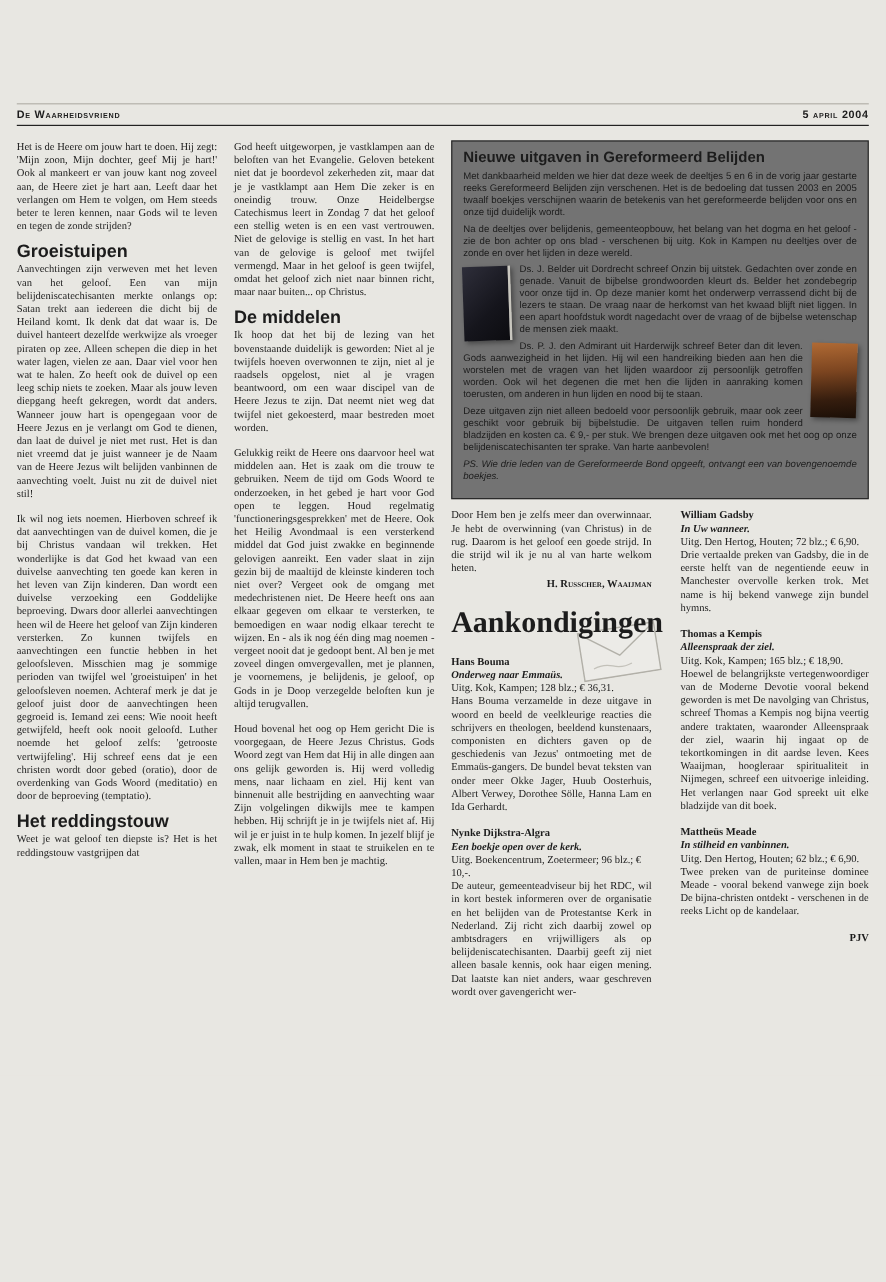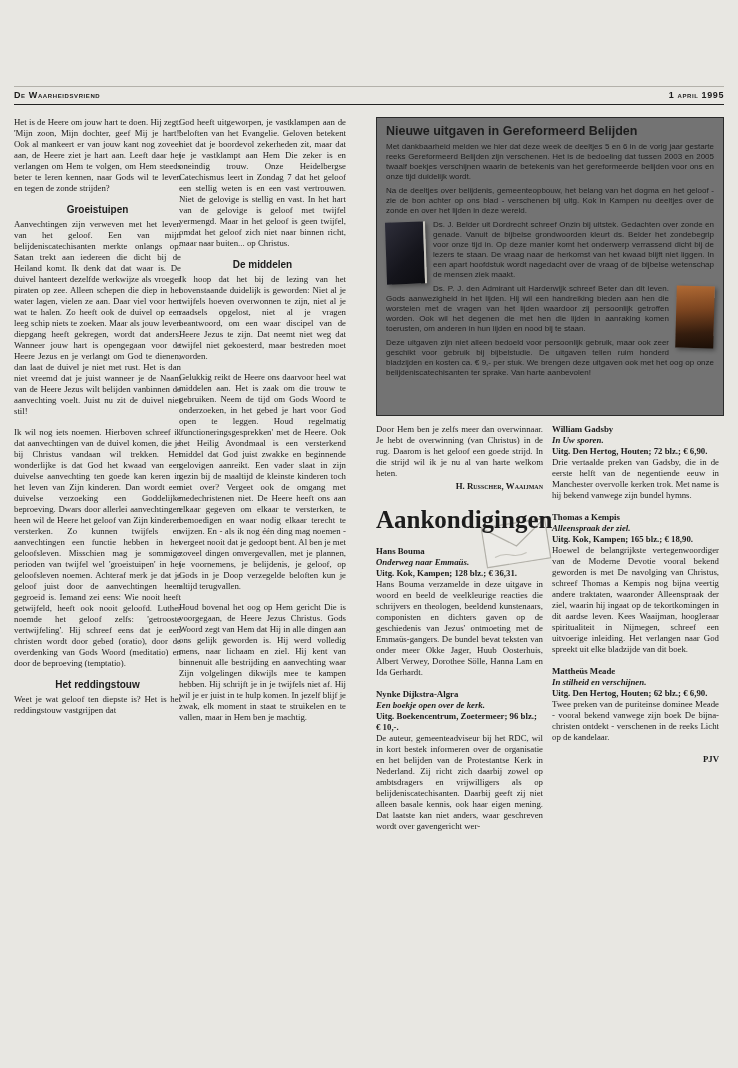--- a/index.html
+++ b/index.html
@@ -12,67 +12,67 @@
   .masthead {
     position:absolute; left:14px; top:86px; width:710px;
     border-top:1px solid #b3b1aa; border-bottom:1.5px solid #222;
     padding:3px 0 4px; display:flex; justify-content:space-between; align-items:baseline;
     font-family:"Liberation Sans", sans-serif; font-weight:bold; font-size:9px;
     letter-spacing:0.6px; font-variant:small-caps;
   }
   
   .col { position:absolute; top:117px; width:167px; font-size:8.8px; line-height:11px; text-align:justify; }
   .col1 { left:14px; }
-  .col2 { left:179px; }
+  .col2 { left:195px; }
   .right-half { position:absolute; left:376px; top:117px; width:348px; }
   p.body { margin:0 0 10px 0; }
   h3.subhead {
-    font-family:"Liberation Sans", sans-serif; font-size:10px; font-weight:bold;
-    margin:2px 0 4px 0; text-align:center;
+    font-family:"Liberation Sans", sans-serif; font-size:15px; font-weight:bold;
+    margin:2px 0 4px 0; text-align:left;
   }
   
   .feature-box {
     border:1px solid #2a2a2a; background:#737373; min-height:299px;
     padding:8px 9px; box-sizing:border-box;
     font-family:"Liberation Sans", sans-serif; font-size:8px; line-height:10px; text-align:justify;
   }
   .feature-box h2 {
     font-size:12.5px; font-weight:bold; margin:0 0 6px 0; text-align:left;
     font-family:"Liberation Sans", sans-serif;
   }
   .feature-box p { margin:0 0 4px 0; }
   .feature-box p.ps { font-style:italic; margin-bottom:0; }
   .cover { width:38px; height:62px; box-shadow:2px 2px 4px rgba(0,0,0,0.38); }
   .cover1 { float:left; margin:2px 7px 2px 0; transform:rotate(-2deg);
     background:linear-gradient(135deg,#2e2e3a 0%,#15151c 60%,#0c0c10 100%);
     border-right:2px solid #c9c7bf; }
   .cover2 { float:right; margin:2px 0 2px 7px; transform:rotate(1.5deg);
     background:linear-gradient(175deg,#b06a34 0%,#7c4520 38%,#351d0e 75%,#1b0f07 100%); }
   
-  .below-row { display:flex; gap:9px; margin-top:8px; }
+  .below-row { display:flex; gap:24px; margin-top:8px; }
   .subcol { width:167px; font-size:8.8px; line-height:11px; text-align:justify; }
   .byline { text-align:right; font-weight:bold; font-variant:small-caps; font-size:8.8px; margin:0 0 8px 0; }
   .annc-wrap { position:relative; margin:14px 0 12px 0; }
   .annc-head { font-size:25px; font-weight:700; margin:0; line-height:28px; position:relative; z-index:1; text-align:left; }
   .envelope { position:absolute; right:-6px; top:16px; z-index:0; transform:rotate(-9deg); opacity:0.85; }
   .annc-item { margin:0 0 11px 0; }
   .annc-author { font-weight:bold; text-align:left; }
   .annc-title { font-weight:bold; font-style:italic; text-align:left; }
-  .annc-pub { font-weight:bold; text-align:left; }
+  .annc-pub { font-weight:normal; text-align:left; }
   .signature { text-align:right; font-weight:bold; font-family:Liberation Serif, serif; font-size:8.8px; margin-top:4px; }
   .page-number { position:absolute; right:15px; top:1000px; font-size:9.5px; }
 </style>
 </head>
 <body>
 
 <div class="page">
 
   <div class="masthead">
     <span>De Waarheidsvriend</span>
-    <span>1 april 1995</span>
+    <span>5 april 2004</span>
   </div>
 
   <div class="col col1">
     <p class="body">Het is de Heere om jouw hart te doen. Hij zegt: 'Mijn zoon, Mijn dochter, geef Mij je hart!' Ook al mankeert er van jouw kant nog zoveel aan, de Heere ziet je hart aan. Leeft daar het verlangen om Hem te volgen, om Hem steeds beter te leren kennen, naar Gods wil te leven en tegen de zonde strijden?</p>
     <h3 class="subhead">Groeistuipen</h3>
     <p class="body">Aanvechtingen zijn verweven met het leven van het geloof. Een van mijn belijdeniscatechisanten merkte onlangs op: Satan trekt aan iedereen die dicht bij de Heiland komt. Ik denk dat dat waar is. De duivel hanteert dezelfde werkwijze als vroeger piraten op zee. Alleen schepen die diep in het water lagen, vielen ze aan. Daar viel voor hen wat te halen. Zo heeft ook de duivel op een leeg schip niets te zoeken. Maar als jouw leven diepgang heeft gekregen, wordt dat anders. Wanneer jouw hart is opengegaan voor de Heere Jezus en je verlangt om God te dienen, dan laat de duivel je niet met rust. Het is dan niet vreemd dat je juist wanneer je de Naam van de Heere Jezus wilt belijden vanbinnen de aanvechting voelt. Juist nu zit de duivel niet stil!</p>
     <p class="body">Ik wil nog iets noemen. Hierboven schreef ik dat aanvechtingen van de duivel komen, die je bij Christus vandaan wil trekken. Het wonderlijke is dat God het kwaad van een duivelse aanvechting ten goede kan keren in het leven van Zijn kinderen. Dan wordt een duivelse verzoeking een Goddelijke beproeving. Dwars door allerlei aanvechtingen heen wil de Heere het geloof van Zijn kinderen versterken. Zo kunnen twijfels en aanvechtingen een functie hebben in het geloofsleven. Misschien mag je sommige perioden van twijfel wel 'groeistuipen' in het geloofsleven noemen. Achteraf merk je dat je geloof juist door de aanvechtingen heen gegroeid is. Iemand zei eens: Wie nooit heeft getwijfeld, heeft ook nooit geloofd. Luther noemde het geloof zelfs: 'getrooste vertwijfeling'. Hij schreef eens dat je een christen wordt door gebed (oratio), door de overdenking van Gods Woord (meditatio) en door de beproeving (temptatio).</p>
     <h3 class="subhead">Het reddingstouw</h3>
     <p class="body">Weet je wat geloof ten diepste is? Het is het reddingstouw vastgrijpen dat</p>
   </div>
@@ -89,20 +89,21 @@
 
     <div class="feature-box">
       <h2>Nieuwe uitgaven in Gereformeerd Belijden</h2>
       <p>Met dankbaarheid melden we hier dat deze week de deeltjes 5 en 6 in de vorig jaar gestarte reeks Gereformeerd Belijden zijn verschenen. Het is de bedoeling dat tussen 2003 en 2005 twaalf boekjes verschijnen waarin de betekenis van het gereformeerde belijden voor ons en onze tijd duidelijk wordt.</p>
       <p>Na de deeltjes over belijdenis, gemeenteopbouw, het belang van het dogma en het geloof - zie de bon achter op ons blad - verschenen bij uitg. Kok in Kampen nu deeltjes over de zonde en over het lijden in deze wereld.</p>
       <div class="cover cover1"></div>
       <p>Ds. J. Belder uit Dordrecht schreef Onzin bij uitstek. Gedachten over zonde en genade. Vanuit de bijbelse grondwoorden kleurt ds. Belder het zondebegrip voor onze tijd in. Op deze manier komt het onderwerp verrassend dicht bij de lezers te staan. De vraag naar de herkomst van het kwaad blijft niet liggen. In een apart hoofdstuk wordt nagedacht over de vraag of de bijbelse wetenschap de mensen ziek maakt.</p>
       <div class="cover cover2"></div>
       <p>Ds. P. J. den Admirant uit Harderwijk schreef Beter dan dit leven. Gods aanwezigheid in het lijden. Hij wil een handreiking bieden aan hen die worstelen met de vragen van het lijden waardoor zij persoonlijk getroffen worden. Ook wil het degenen die met hen die lijden in aanraking komen toerusten, om anderen in hun lijden en nood bij te staan.</p>
       <p>Deze uitgaven zijn niet alleen bedoeld voor persoonlijk gebruik, maar ook zeer geschikt voor gebruik bij bijbelstudie. De uitgaven tellen ruim honderd bladzijden en kosten ca. € 9,- per stuk. We brengen deze uitgaven ook met het oog op onze belijdeniscatechisanten ter sprake. Van harte aanbevolen!</p>
+      <p class="ps">PS. Wie drie leden van de Gereformeerde Bond opgeeft, ontvangt een van bovengenoemde boekjes.</p>
     </div>
 
     <div class="below-row">
 
       <div class="subcol">
         <p class="body" style="margin-bottom:2px;">Door Hem ben je zelfs meer dan overwinnaar. Je hebt de overwinning (van Christus) in de rug. Daarom is het geloof een goede strijd. In die strijd wil ik je nu al van harte welkom heten.</p>
         <div class="byline">H. Russcher, Waaijman</div>
 
         <div class="annc-wrap">
           <svg class="envelope" width="66" height="42" viewBox="0 0 66 42">
@@ -125,35 +126,35 @@
           <div class="annc-title">Een boekje open over de kerk.</div>
           <div class="annc-pub">Uitg. Boekencentrum, Zoetermeer; 96 blz.; € 10,-.</div>
           <div class="annc-body">De auteur, gemeenteadviseur bij het RDC, wil in kort bestek informeren over de organisatie en het belijden van de Protestantse Kerk in Nederland. Zij richt zich daarbij zowel op ambtsdragers en vrijwilligers als op belijdeniscatechisanten. Daarbij geeft zij niet alleen basale kennis, ook haar eigen mening. Dat laatste kan niet anders, waar geschreven wordt over gavengericht wer-</div>
         </div>
       </div>
 
       <div class="subcol">
 
         <div class="annc-item">
           <div class="annc-author">William Gadsby</div>
-          <div class="annc-title">In Uw sporen.</div>
+          <div class="annc-title">In Uw wanneer.</div>
           <div class="annc-pub">Uitg. Den Hertog, Houten; 72 blz.; € 6,90.</div>
           <div class="annc-body">Drie vertaalde preken van Gadsby, die in de eerste helft van de negentiende eeuw in Manchester overvolle kerken trok. Met name is hij bekend vanwege zijn bundel hymns.</div>
         </div>
 
         <div class="annc-item">
           <div class="annc-author">Thomas a Kempis</div>
           <div class="annc-title">Alleenspraak der ziel.</div>
           <div class="annc-pub">Uitg. Kok, Kampen; 165 blz.; € 18,90.</div>
           <div class="annc-body">Hoewel de belangrijkste vertegenwoordiger van de Moderne Devotie vooral bekend geworden is met De navolging van Christus, schreef Thomas a Kempis nog bijna veertig andere traktaten, waaronder Alleenspraak der ziel, waarin hij ingaat op de tekortkomingen in dit aardse leven. Kees Waaijman, hoogleraar spiritualiteit in Nijmegen, schreef een uitvoerige inleiding. Het verlangen naar God spreekt uit elke bladzijde van dit boek.</div>
         </div>
 
         <div class="annc-item">
           <div class="annc-author">Mattheüs Meade</div>
-          <div class="annc-title">In stilheid en verschijnen.</div>
+          <div class="annc-title">In stilheid en vanbinnen.</div>
           <div class="annc-pub">Uitg. Den Hertog, Houten; 62 blz.; € 6,90.</div>
           <div class="annc-body">Twee preken van de puriteinse dominee Meade - vooral bekend vanwege zijn boek De bijna-christen ontdekt - verschenen in de reeks Licht op de kandelaar.</div>
         </div>
 
         <div class="signature">PJV</div>
       </div>
 
     </div>
   </div>
 

